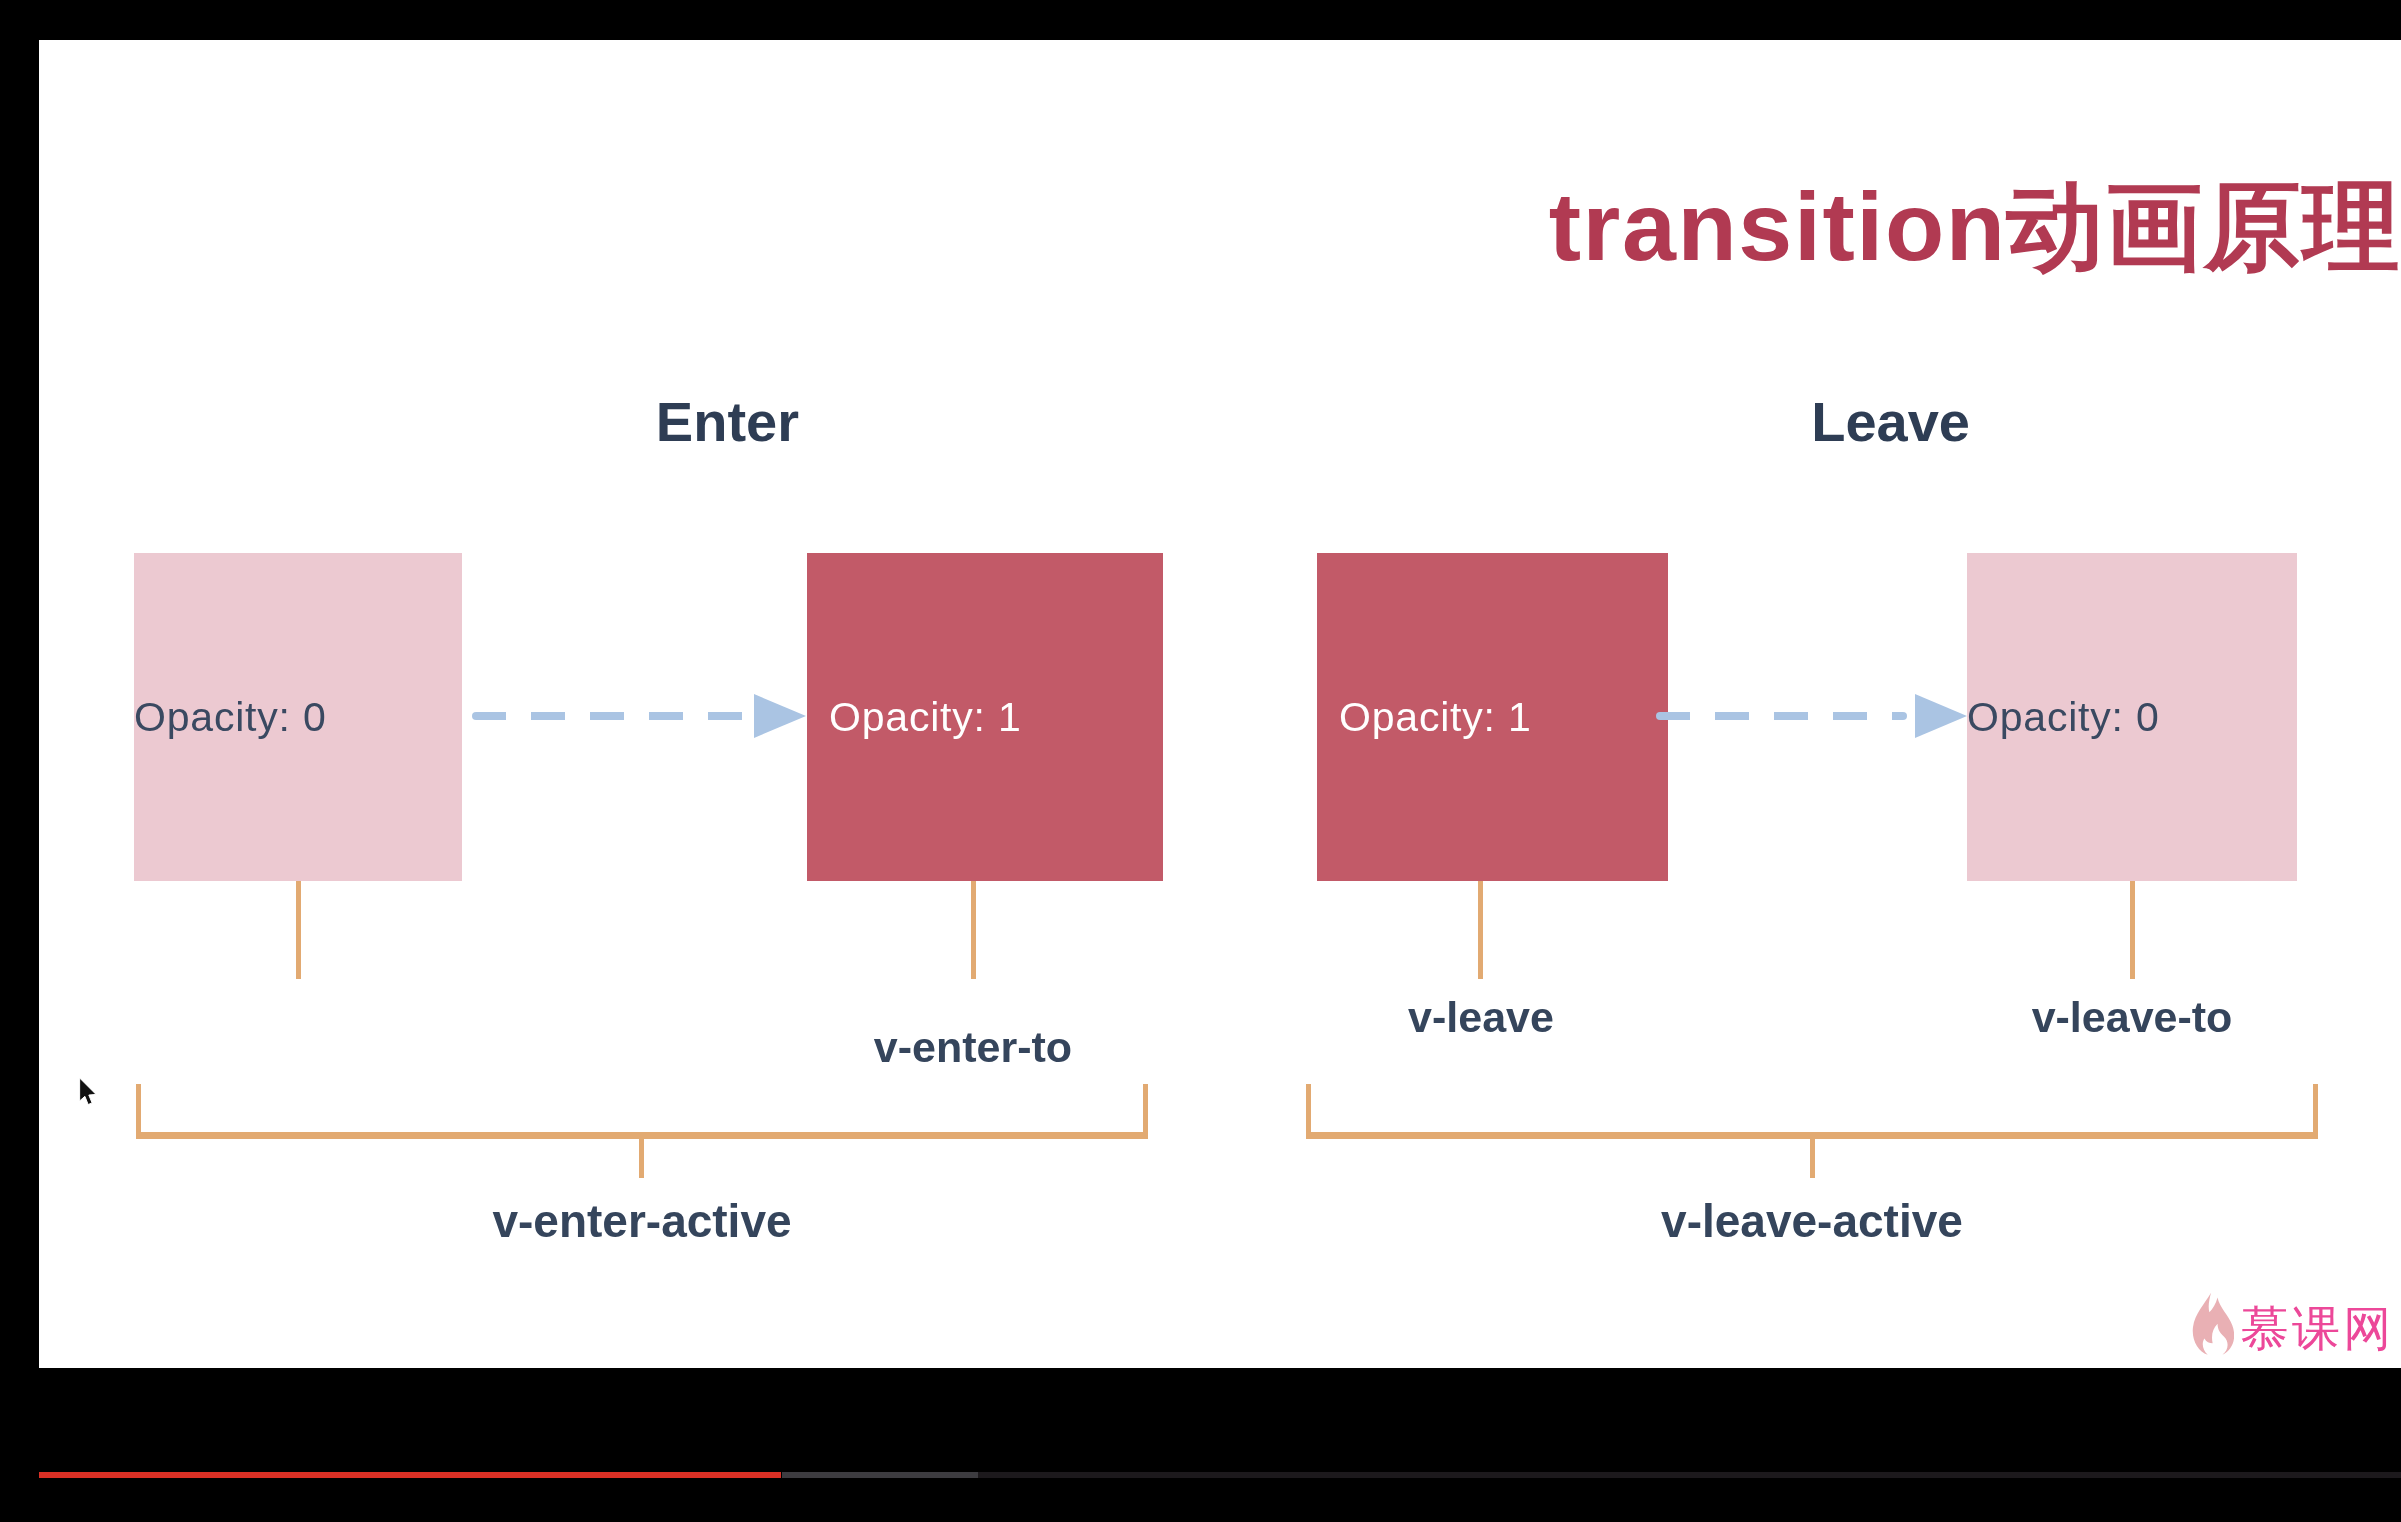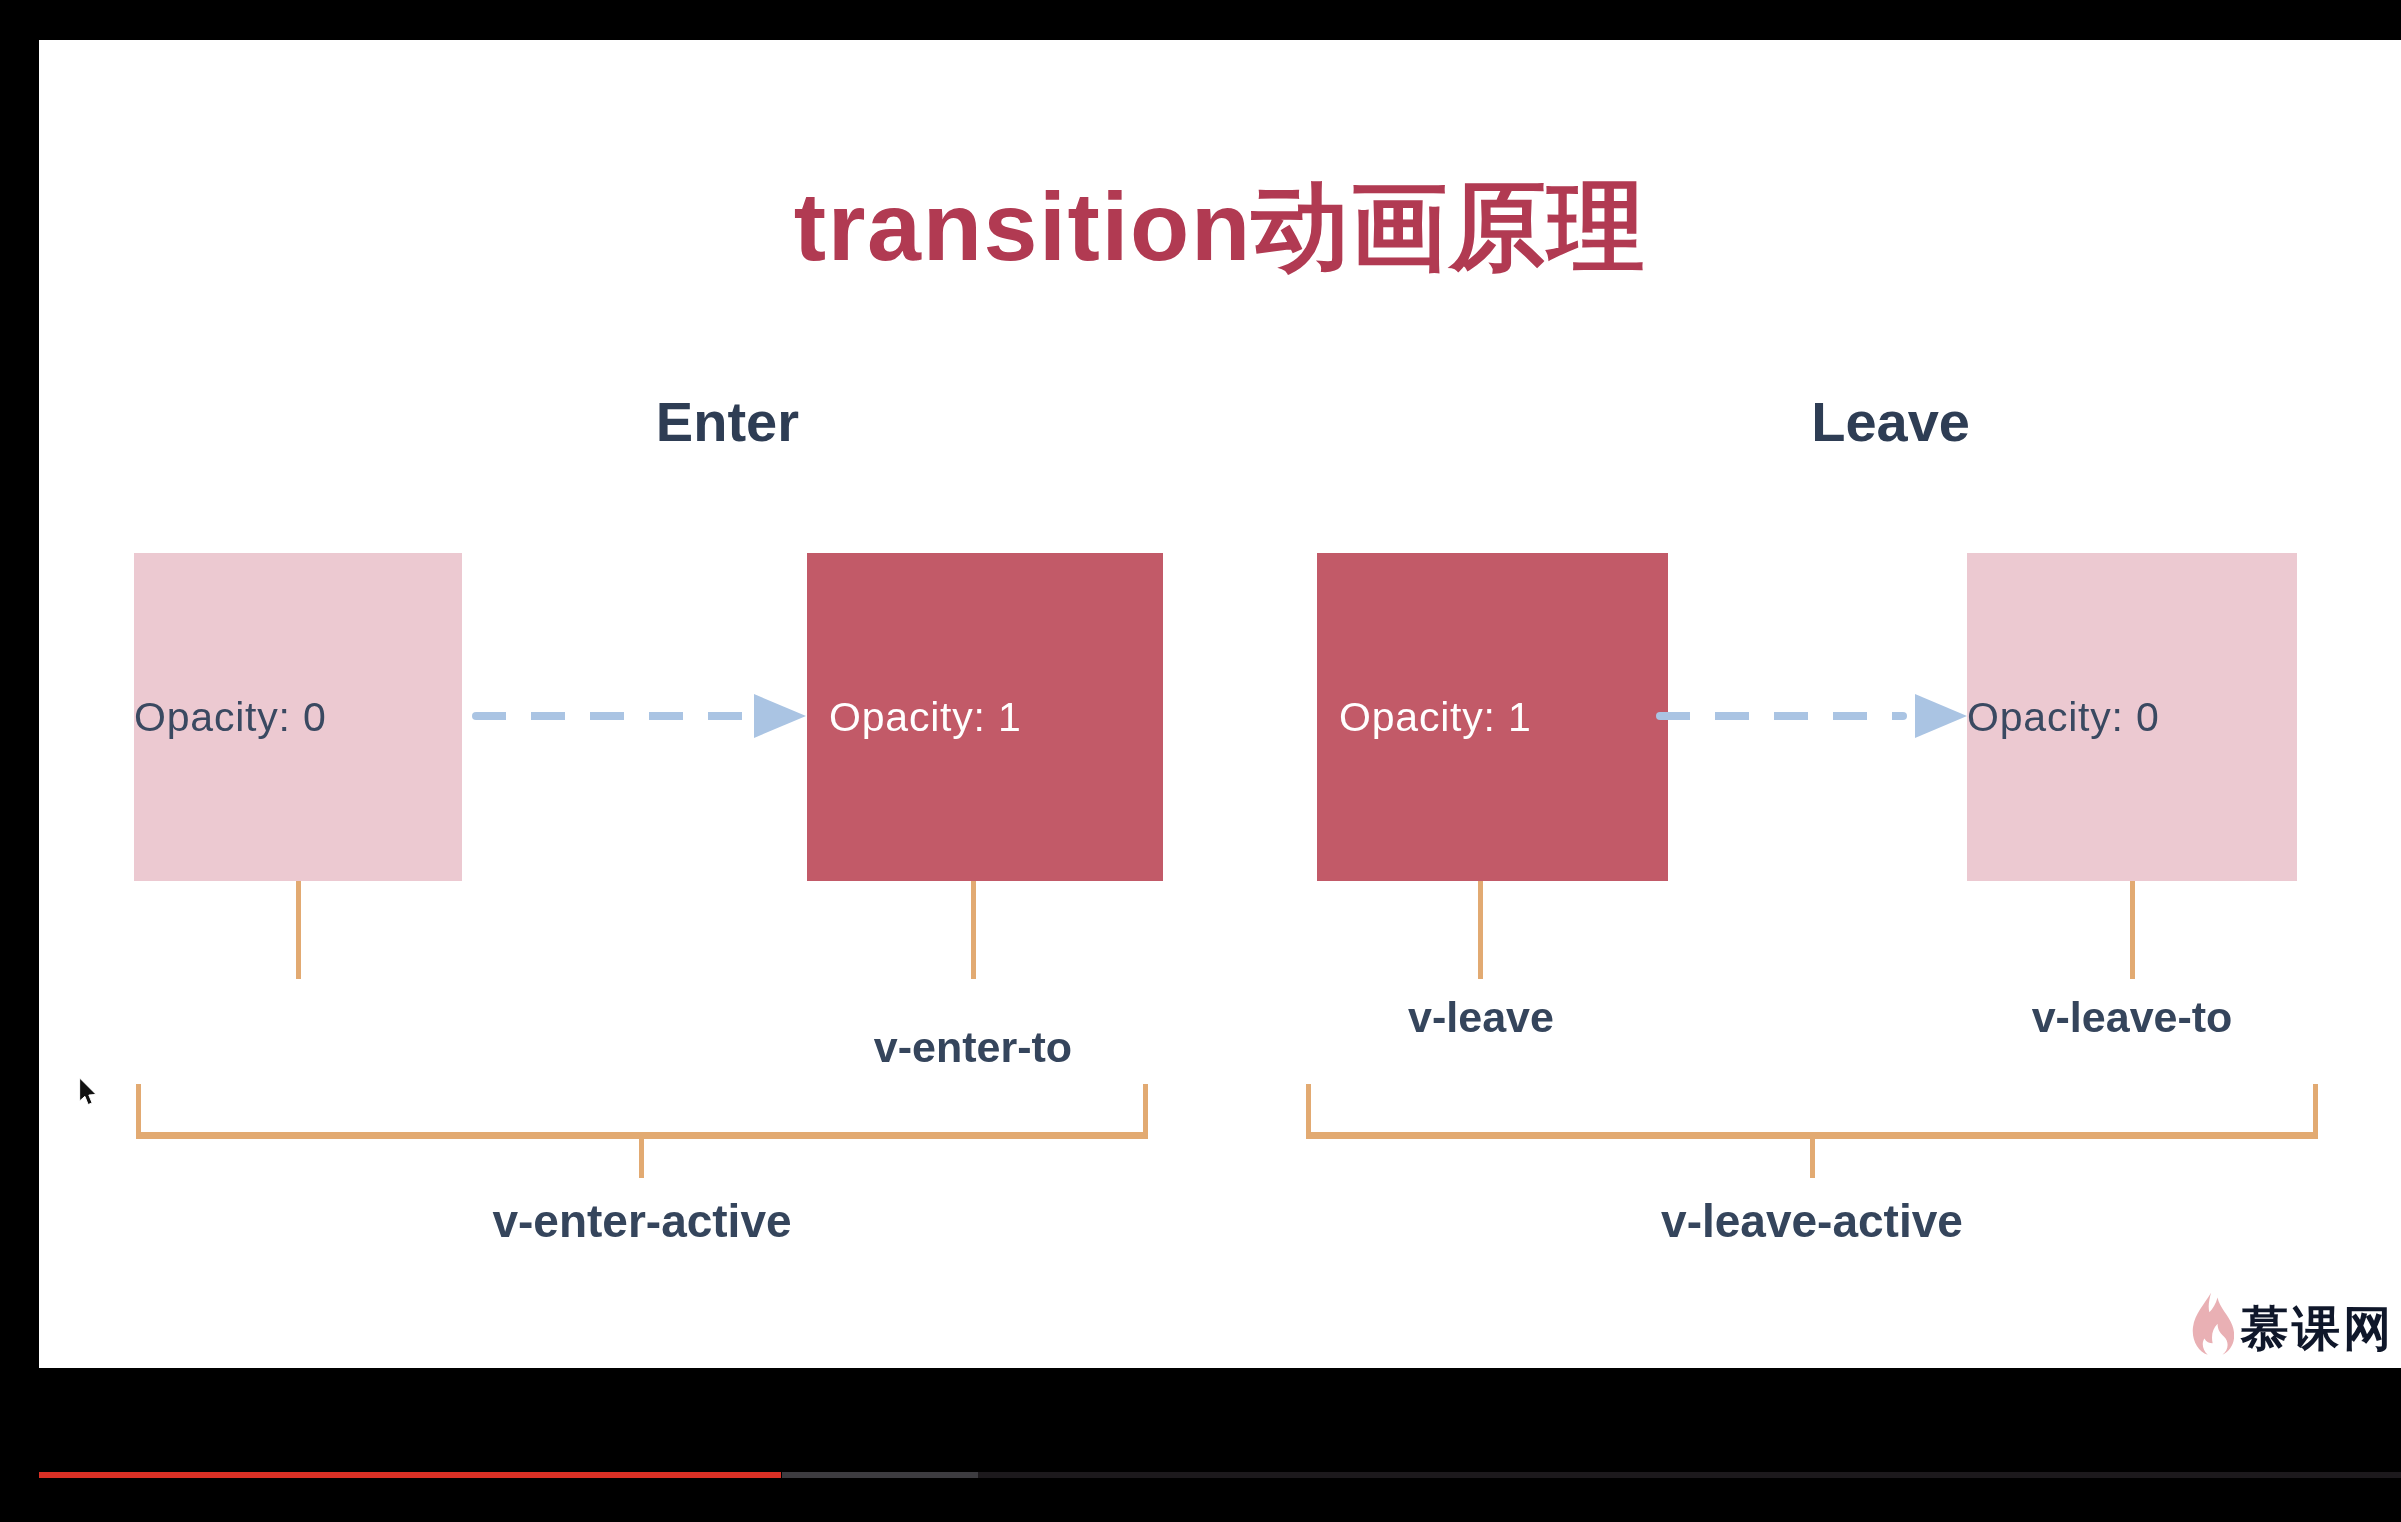--- a/index.html
+++ b/index.html
@@ -2,21 +2,21 @@
 <html style="font-size:13px"><head>
 <meta charset="utf-8">
 <style>
   html,body{margin:0;padding:0;background:#000;}
   body{font-family:"Liberation Sans","DejaVu Sans",sans-serif;}
   #screen{position:relative;width:2401px;height:1522px;background:#000;overflow:hidden;}
 
   
   #slide{position:absolute;left:39px;top:40px;width:2362px;height:1328px;background:#ffffff;}
 
-  .title{position:absolute;left:0;top:134px;width:100%;text-align:center;
+  .title{position:absolute;left:0;top:134px;width:100%;text-align:right;
          font-size:97px;font-weight:bold;color:#b13a52;letter-spacing:1.6px;line-height:1.1;}
 
   .heading{position:absolute;top:351px;width:328px;text-align:right;
            font-size:56px;font-weight:bold;color:#2e3d54;line-height:1.1;}
   .heading.enter{left:432px;}
   .heading.leave{left:1603px;}
 
   .box{position:absolute;top:513px;height:328px;display:flex;align-items:center;justify-content:flex-start;
        font-size:41px;letter-spacing:0.8px;}
   .box.light{background:#ecc9d1;color:#3a4961;}
@@ -55,21 +55,21 @@
   .bstem{position:absolute;top:1099px;height:39px;width:4.9px;background:#e2aa72;}
   .bt-e-l{left:97px;}  .bt-e-r{left:1104px;}  .bb-e{left:97px;}  .bs-e{left:600px;}
   .bt-l-l{left:1267px;} .bt-l-r{left:2274px;} .bb-l{left:1267px;} .bs-l{left:1771px;}
 
   .active-label{position:absolute;top:1155px;width:508px;text-align:center;
                 font-size:46px;font-weight:bold;color:#35455c;line-height:1.15;}
   .al-enter{left:349px;}
   .al-leave{left:1519px;}
 
   .watermark{position:absolute;left:2149px;top:1251px;display:flex;align-items:center;gap:6.6px;}
-  .watermark-text{font-size:48px;font-weight:bold;color:#0f172a;letter-spacing:3.3px;line-height:1;}
+  .watermark-text{font-size:48px;font-weight:normal;color:#ec4899;letter-spacing:3.3px;line-height:1;}
 
   .cursor{position:absolute;left:39px;top:1038px;}
 
   
   .progress{position:absolute;left:0;top:1472px;width:2401px;height:5.7px;}
   .progress .seg{position:absolute;top:0;height:5.7px;}
   .p-played{left:39px;width:742px;background:#d93025;}
   .p-buffered{left:782px;width:197px;background:#3d3c40;}
   .p-rest{left:978px;width:1423px;background:#1c191c;}
 </style>

